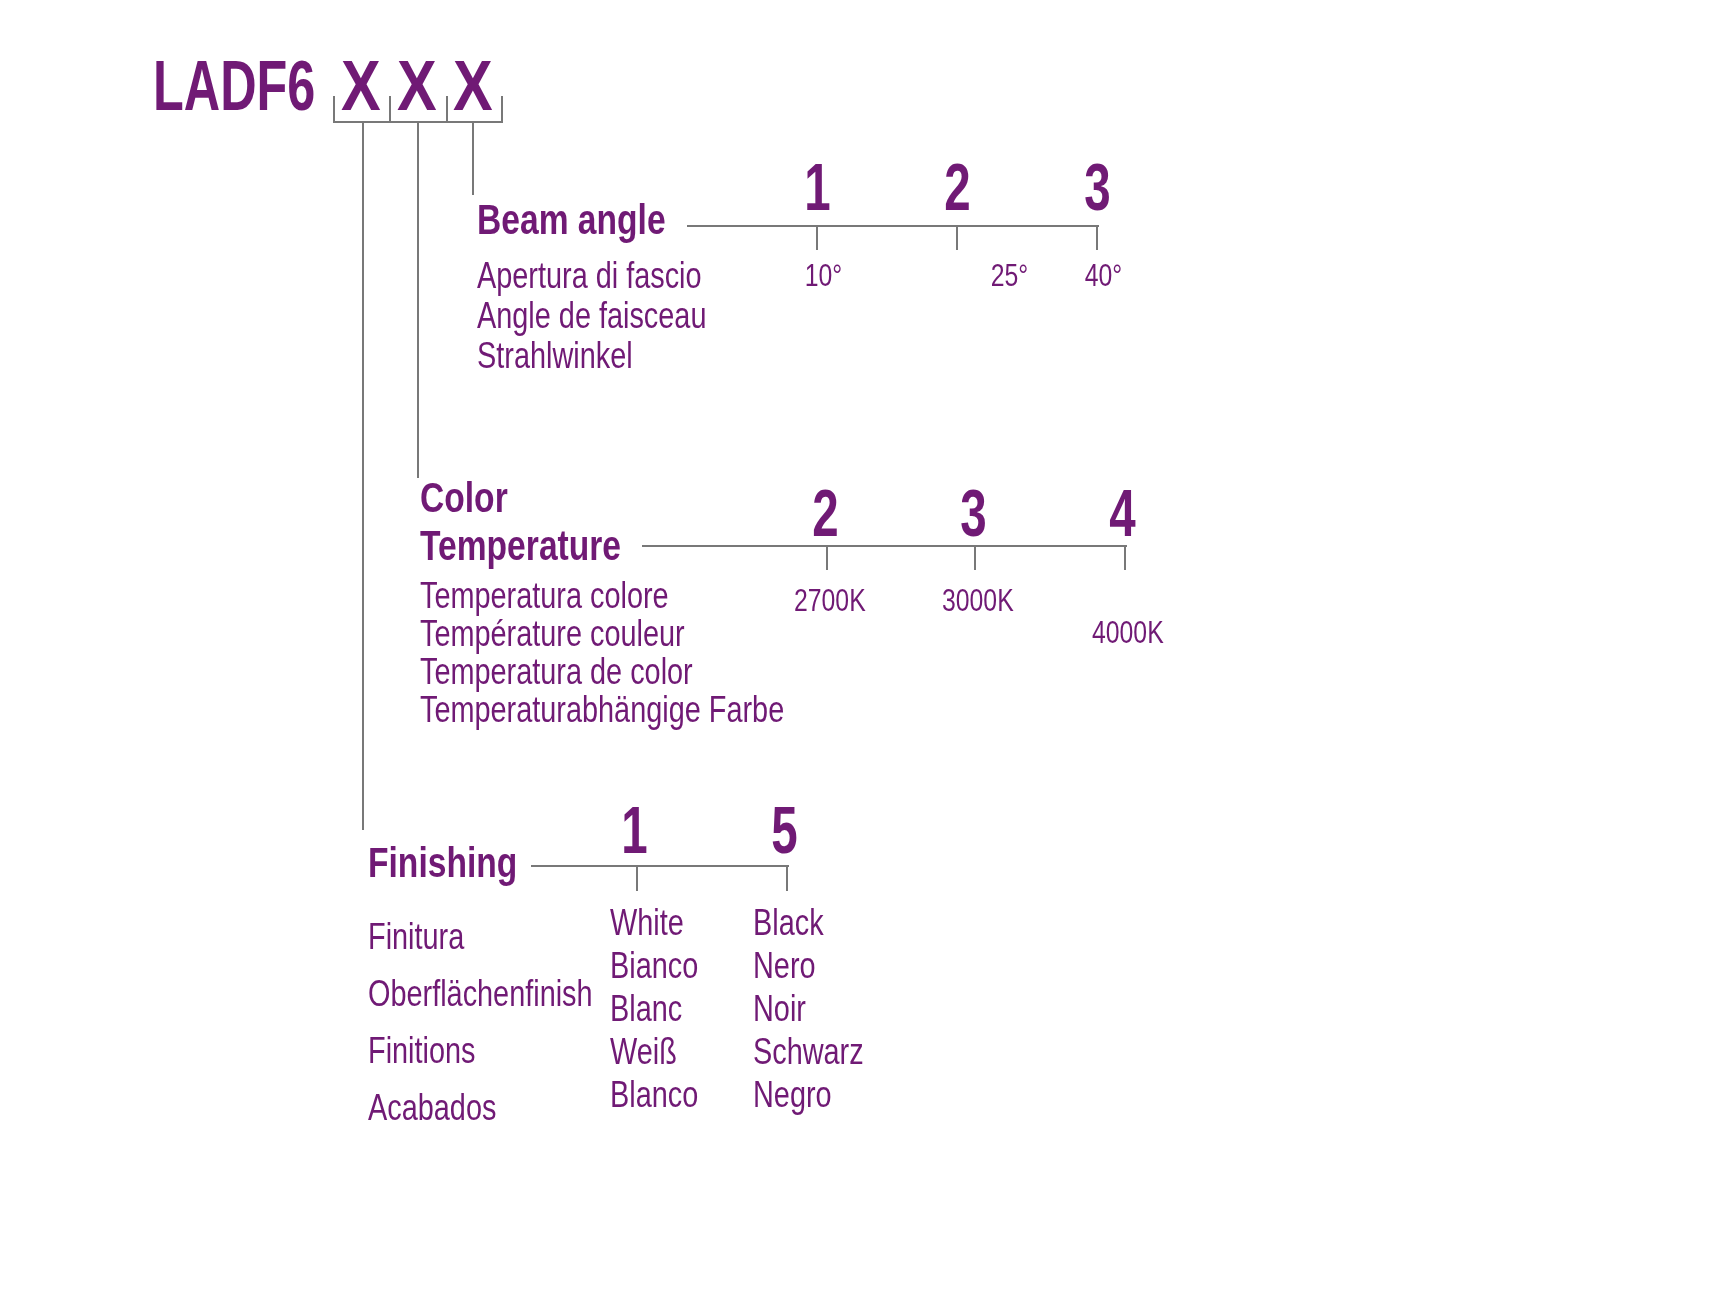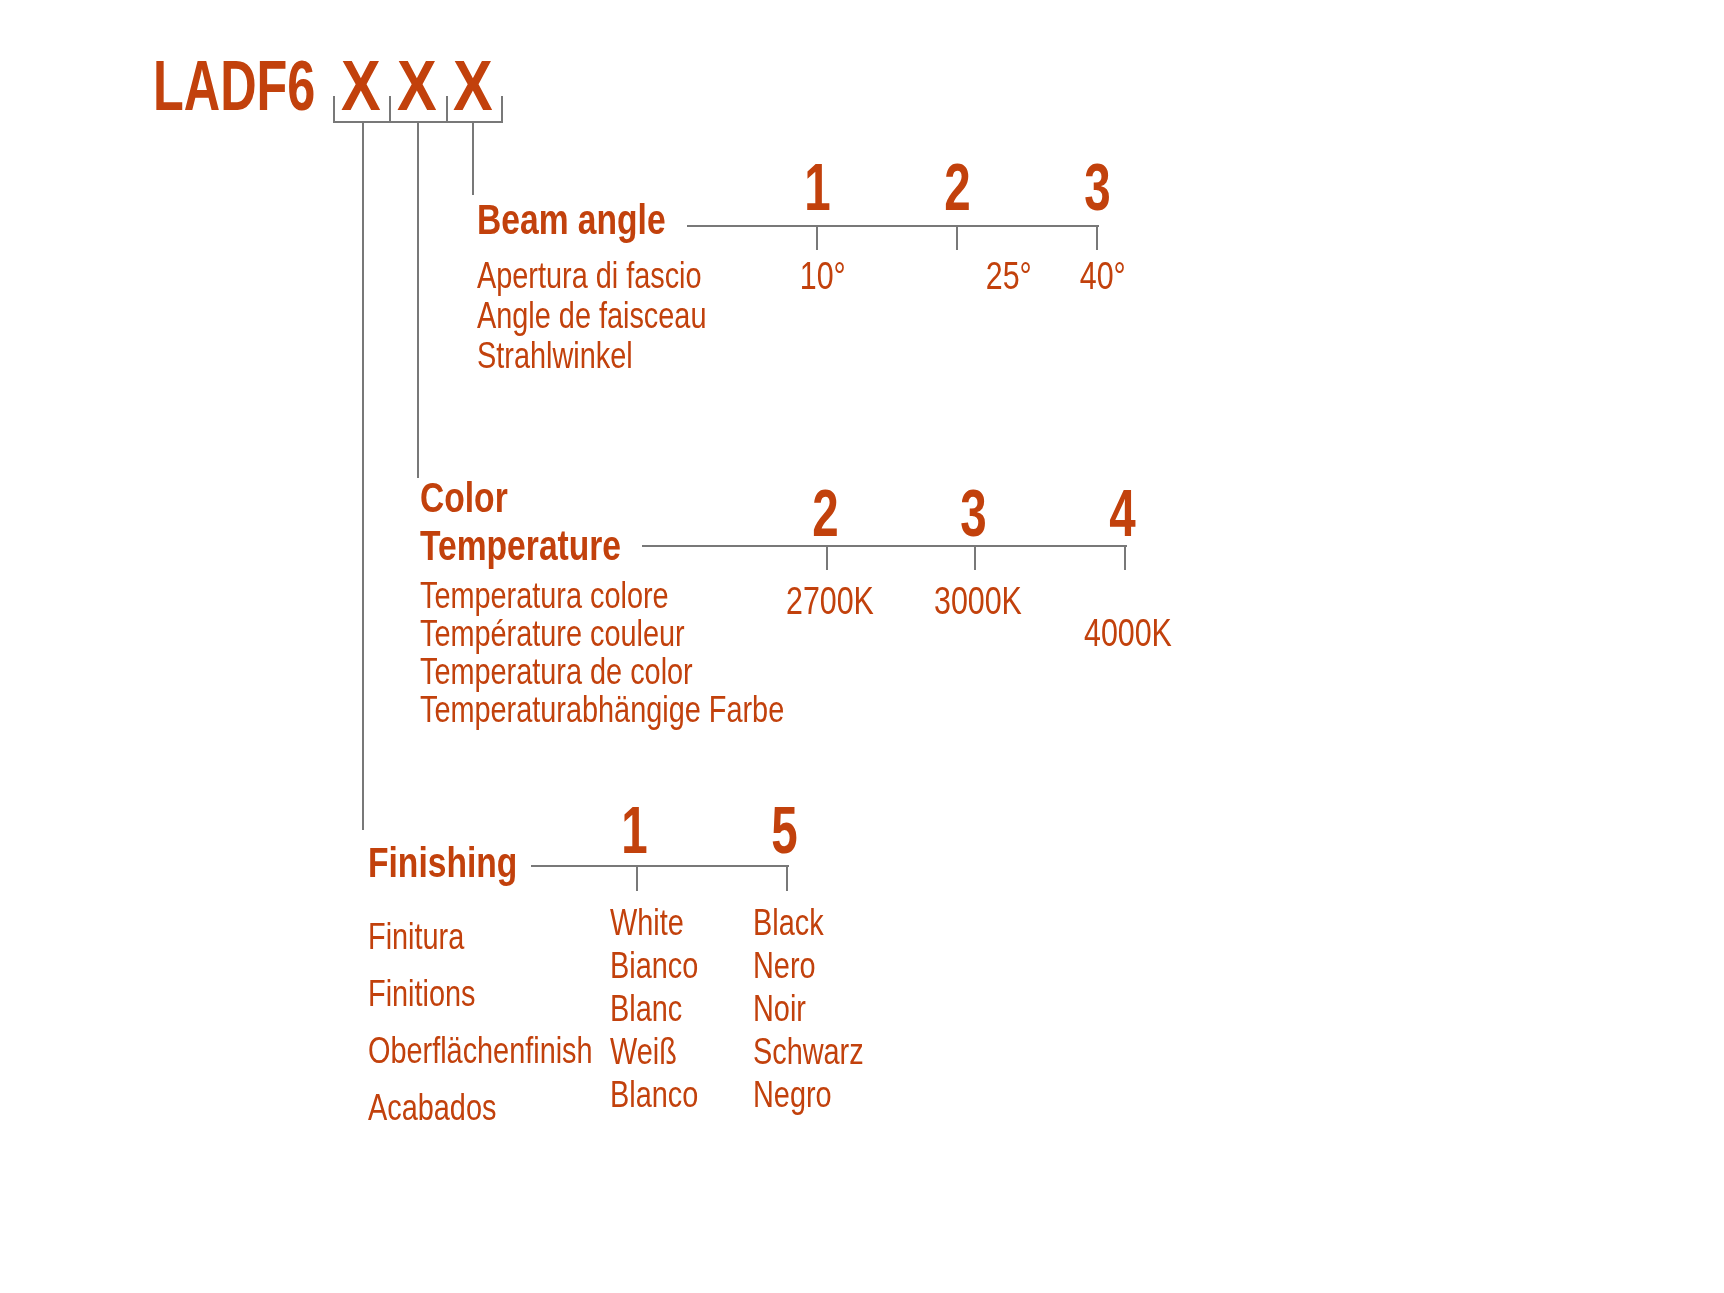--- a/index.html
+++ b/index.html
@@ -1,38 +1,38 @@
 <!DOCTYPE html>
 <html><head>
 <meta charset="utf-8">
 <style>
   html,body{margin:0;padding:0;background:#ffffff;}
   .page{
     position:relative;
     width:1724px;height:1293px;
     background:#ffffff;
     font-family:"Liberation Sans","DejaVu Sans",sans-serif;
-    color:#c2410c;
+    color:#701a75;
     overflow:hidden;
   }
   .abs{position:absolute;}
   .hline{position:absolute;height:2px;background:#787878;}
   .vline{position:absolute;width:2px;background:#787878;}
   .t{white-space:nowrap;}
   .cx{display:inline-block;transform:scaleX(0.78);transform-origin:0 50%;}
   .cxc{display:inline-block;transform:scaleX(0.78);transform-origin:50% 50%;}
   .title-text{font-size:70px;font-weight:bold;line-height:70px;letter-spacing:0;}
   .title-text .cx{transform:scaleX(0.72);}
   .xph{font-size:70px;font-weight:bold;line-height:70px;}
   .xph .cx{transform:scaleX(0.85);}
   .heading{font-size:42px;font-weight:bold;line-height:42px;}
   .heading .cx{transform:scaleX(0.80);}
   .digit{font-size:66px;font-weight:bold;line-height:66px;text-align:center;}
   .digit .cxc{transform:scaleX(0.72);}
-  .value{font-size:38px;line-height:38px;text-align:center;}
+  .value{font-size:31px;line-height:38px;text-align:center;}
   .value .cxc{transform:scaleX(0.80);}
   .trans{font-size:37px;}
   .trans div{line-height:40px;}
   .trans2 div{line-height:38px;}
   .trans3 div{line-height:42px;margin-top:15px;}
   .flist{font-size:37px;}
   .flist div{line-height:43px;}
 </style>
 </head>
 <body>
@@ -100,22 +100,22 @@
     <div class="abs value t" style="left:755px;top:582px;width:150px;"><span class="cxc">2700K</span></div>
     <div class="abs value t" style="left:903px;top:582px;width:150px;"><span class="cxc">3000K</span></div>
     <div class="abs value t" style="left:1053px;top:582px;width:150px;margin-top:32px;"><span class="cxc">4000K</span></div>
   </div>
 
   <div>
     <div class="abs heading t" style="left:368px;top:842px;"><span class="cx">Finishing</span></div>
 
     <div class="abs trans trans3" style="left:368px;top:901px;">
       <div class="t"><span class="cx">Finitura</span></div>
+      <div class="t"><span class="cx">Oberflächenfinish</span></div>
       <div class="t"><span class="cx">Finitions</span></div>
-      <div class="t"><span class="cx">Oberflächenfinish</span></div>
       <div class="t"><span class="cx">Acabados</span></div>
     </div>
 
     <div class="hline" style="left:531px;top:865px;width:258px;"></div>
     <div class="vline" style="left:636px;top:867px;height:24px;"></div>
     <div class="vline" style="left:786px;top:867px;height:24px;"></div>
 
     <div class="abs digit t" style="left:589px;top:797px;width:90px;"><span class="cxc">1</span></div>
     <div class="abs digit t" style="left:739px;top:797px;width:90px;"><span class="cxc">5</span></div>
 

